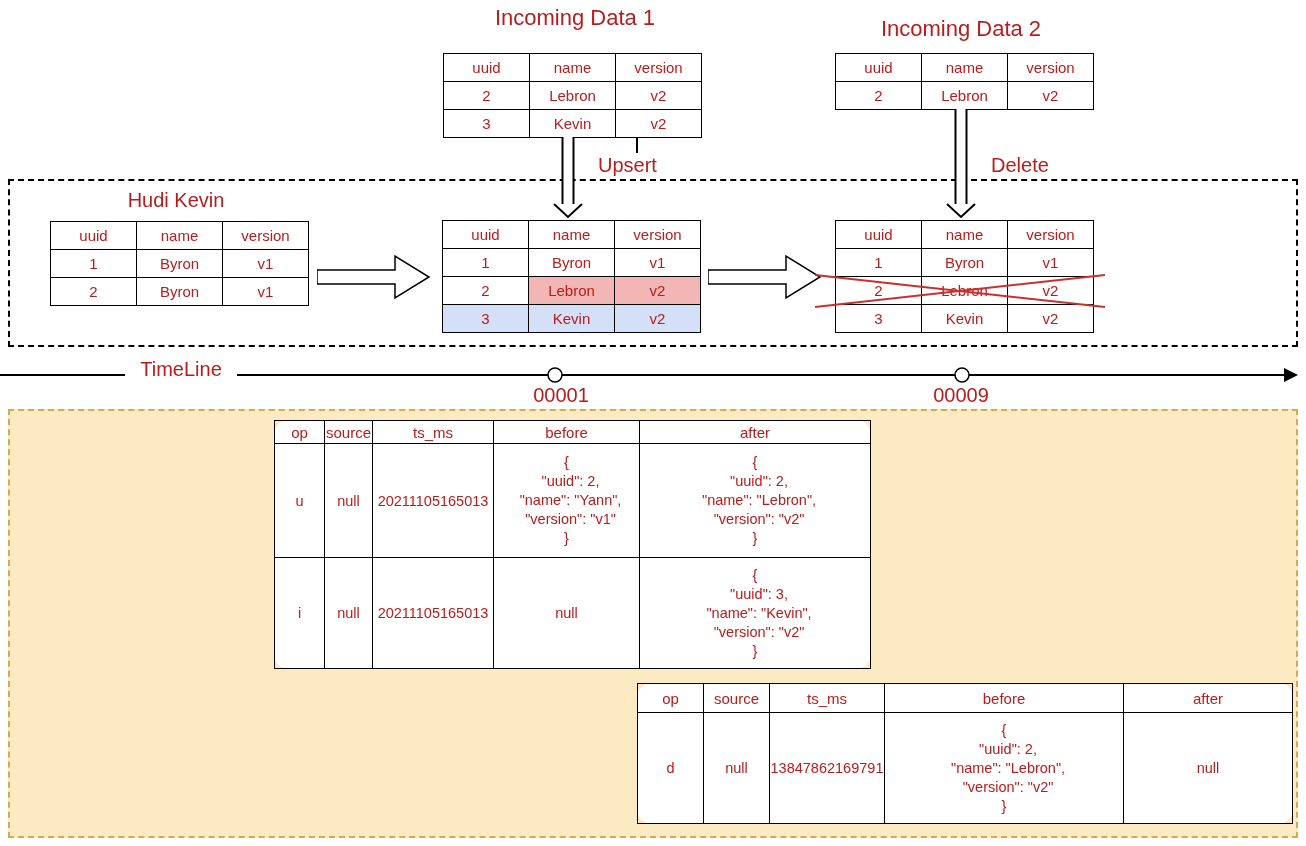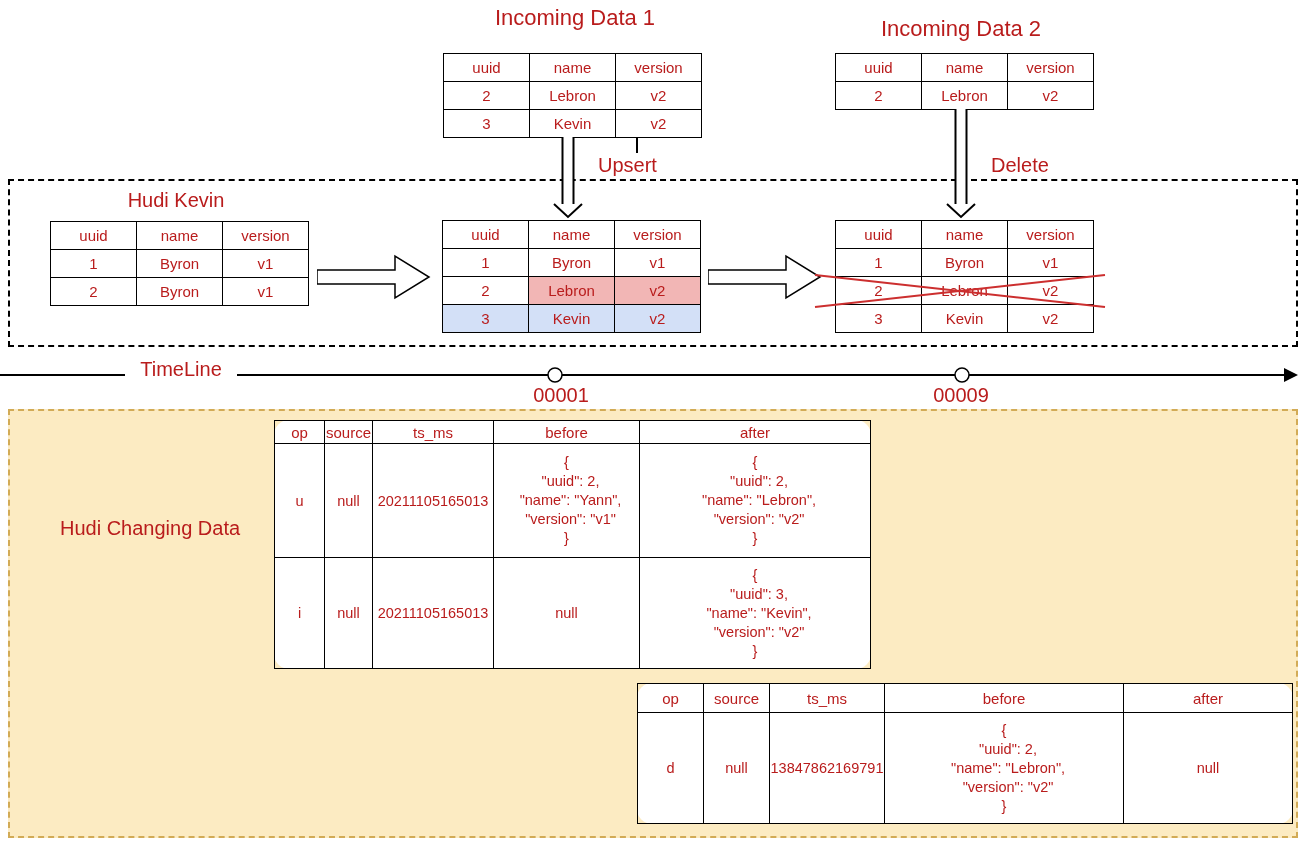--- a/index.html
+++ b/index.html
@@ -175,21 +175,20 @@
     <line x1="562" y1="20" x2="955" y2="20" stroke="#000" stroke-width="2"></line>
     <circle cx="962" cy="20" r="7" fill="#fff" stroke="#000" stroke-width="1.5"></circle>
     <line x1="969" y1="20" x2="1284" y2="20" stroke="#000" stroke-width="2"></line>
     <polygon points="1284,13 1298,20 1284,27" fill="#000"></polygon>
   </svg>
   <div class="abs label" style="left:125px;top:358px;width:112px;">TimeLine</div>
   <div class="abs label" style="left:511px;top:384px;width:100px;">00001</div>
   <div class="abs label" style="left:911px;top:384px;width:100px;">00009</div>
 
   <div class="abs note-box" style="left:8px;top:409px;width:1286px;height:425px;"></div>
-  <div class="abs label" style="left:40px;top:517px;width:220px;">Hudi Changing Data</div>
 
   <table class="dgm cdc abs" style="left:274px;top:420px;width:591px;">
     <tbody>
         <tr style="height:23px;">
       <td style="width:49px;font-size:15px;">op</td>
       <td style="width:47px;font-size:15px;">source</td>
       <td style="width:120px;font-size:15px;">ts_ms</td>
       <td style="width:145px;font-size:15px;">before</td>
       <td style="width:230px;font-size:15px;">after</td>
     </tr>

